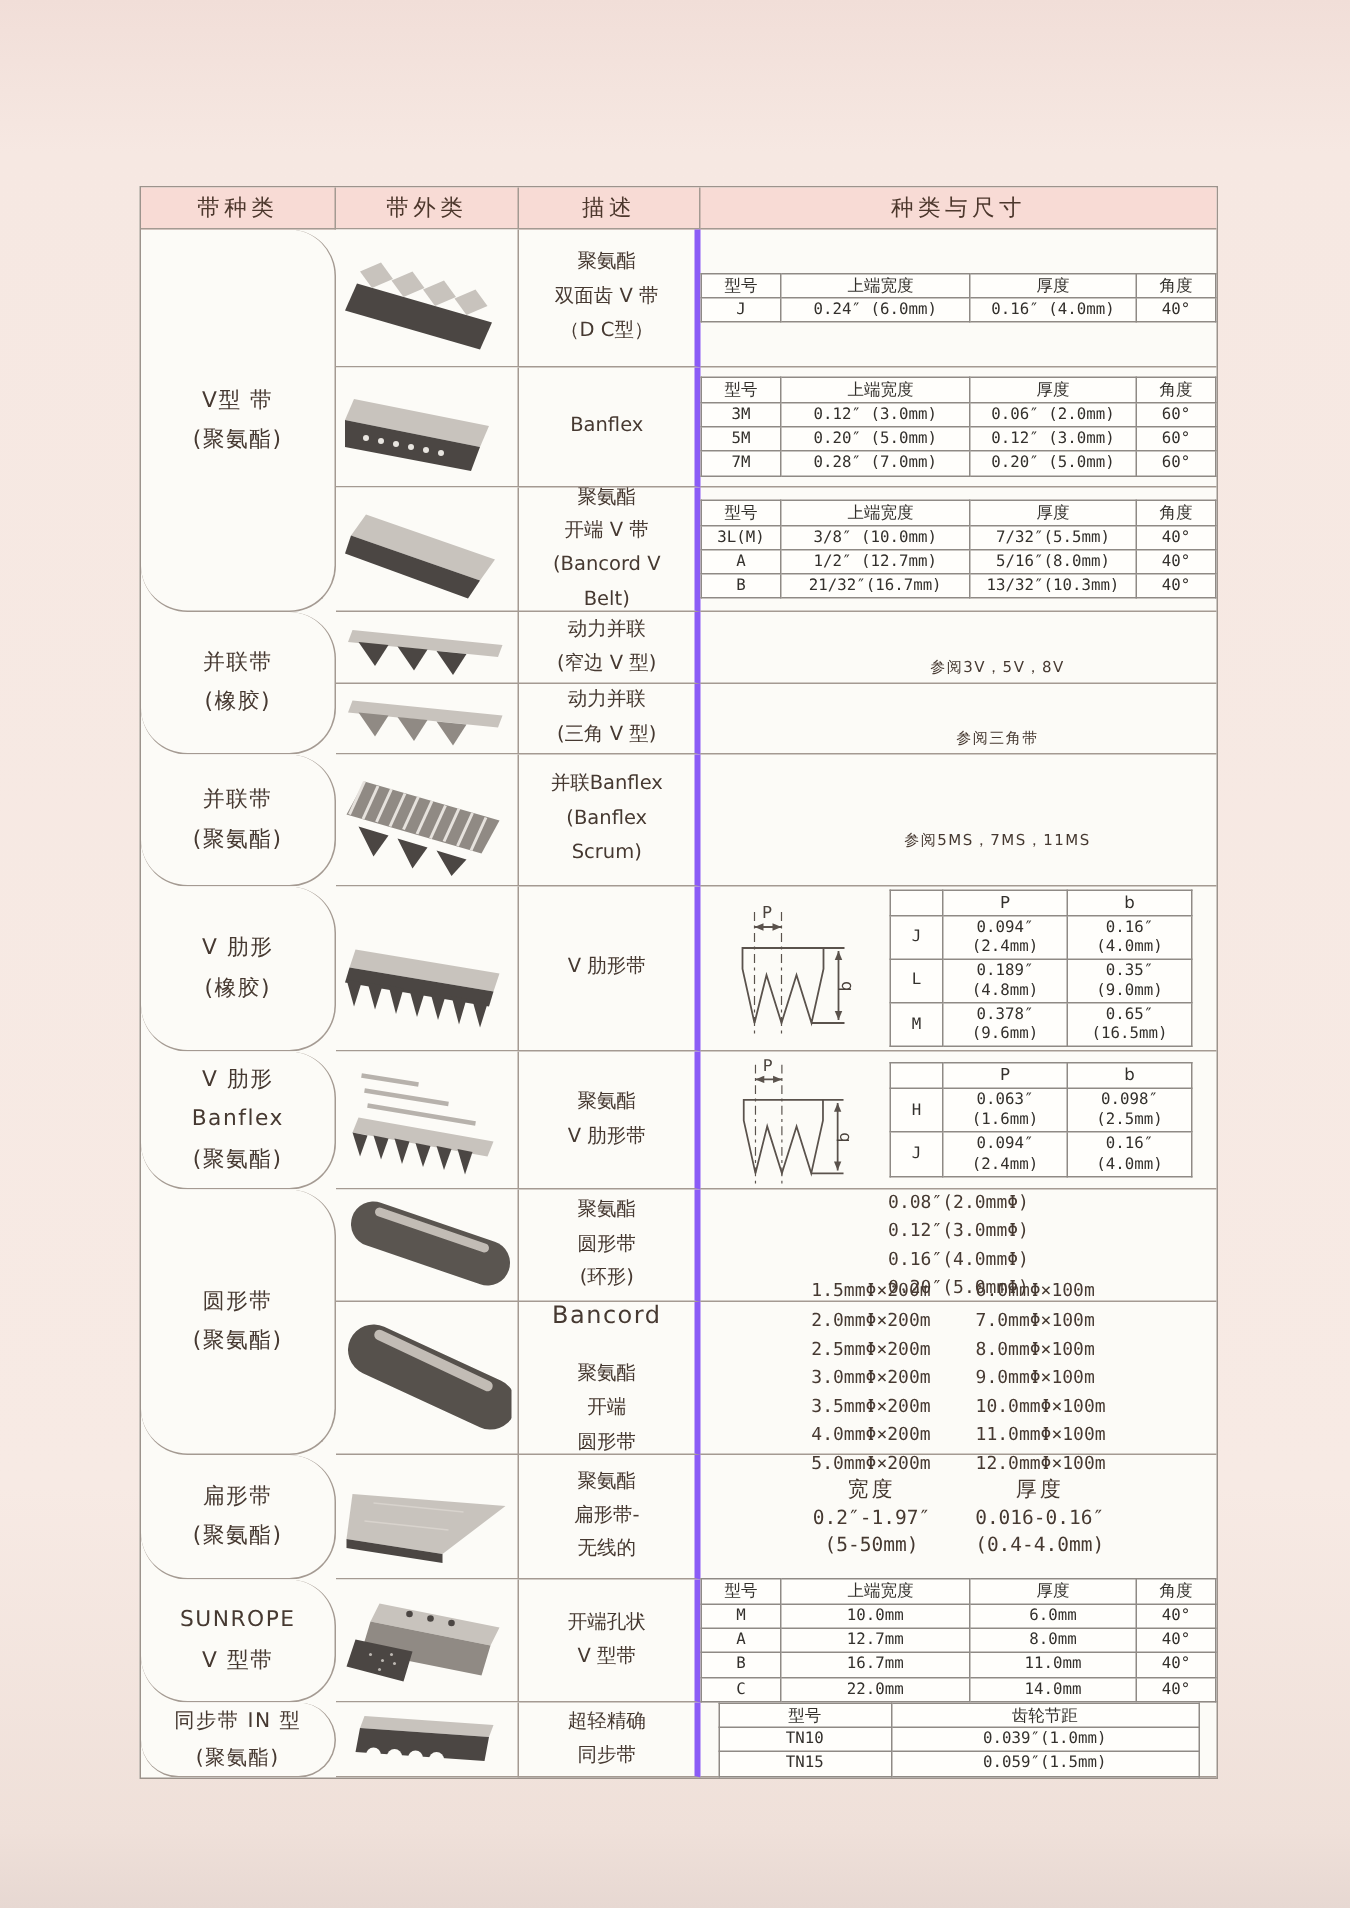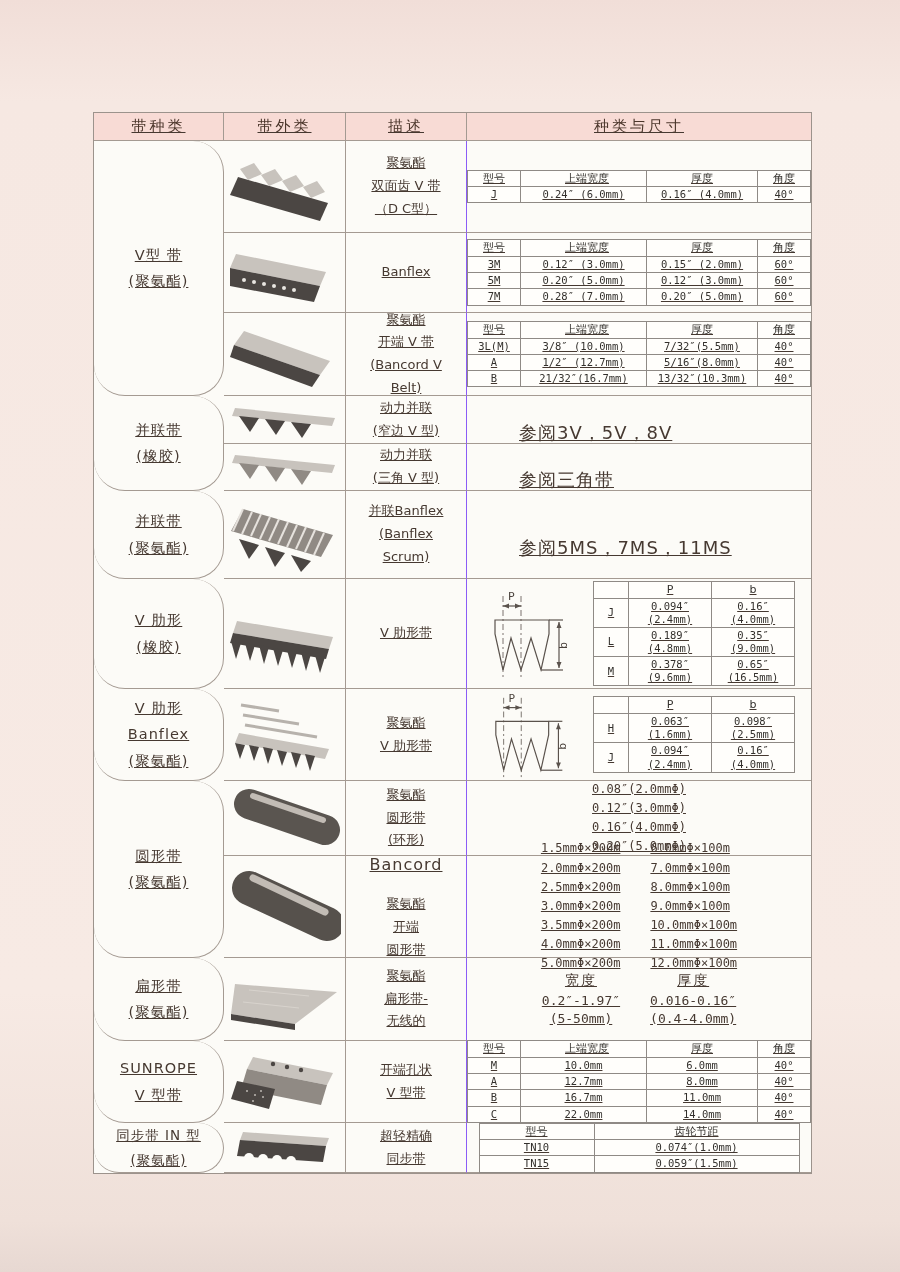--- a/index.html
+++ b/index.html
@@ -2,40 +2,40 @@
 <html><head>
 <meta charset="utf-8">
 <style>
   html,body{margin:0;padding:0;}
   body{
     width:900px;height:1272px;position:relative;overflow:hidden;
     background:linear-gradient(180deg,#f1ded8 0%,#f6e8e2 8%,#f7eae4 78%,#efe0d9 96%,#e7d8d2 100%);
     font-family:"DejaVu Sans","Liberation Sans",sans-serif;
     color:#463931;
   }
-  .tbl{position:absolute;left:93px;top:112px;width:717px;border:1px solid #9c938c;background:#fcfbf7;text-decoration:underline;}
+  .tbl{position:absolute;left:93px;top:124px;width:717px;border:1px solid #9c938c;background:#fcfbf7;}
   .row{display:flex;}
   .c{box-sizing:border-box;border-right:1px solid #a49a92;border-bottom:1px solid #a49a92;}
   .hdr{height:28px;background:#f8dbd5;}
   .hdr .c{display:flex;align-items:center;justify-content:center;font-size:15px;letter-spacing:3px;color:#4c372c;}
   .w1{width:130px;}.w2{width:122px;}.w3{width:121px;}.w4{width:344px;border-right:none!important;}
   .band{display:flex;}
   .type{width:130px;box-sizing:border-box;border-right:1px solid #a49a92;border-bottom:1px solid #a49a92;
         display:flex;align-items:center;justify-content:center;text-align:center;
         white-space:pre-line;font-size:14.5px;line-height:1.8;letter-spacing:1px;border-radius:31px;}
   .subs{width:587px;}
   .sub{display:flex;}
   .ph{width:122px;box-sizing:border-box;border-right:1px solid #a49a92;border-bottom:1px solid #a49a92;
       display:flex;align-items:center;justify-content:center;background:#fcfbf7;}
-  .ds{width:121px;box-sizing:border-box;border-right:1px solid #8b5cf6;border-bottom:1px solid #a49a92;
+  .ds{width:121px;box-sizing:border-box;border-right:4px solid #8b5cf6;border-bottom:1px solid #a49a92;
       display:flex;align-items:center;justify-content:center;text-align:center;
       white-space:pre-line;font-size:13px;line-height:1.75;}
   .sp{width:344px;box-sizing:border-box;border-bottom:1px solid #a49a92;
       display:flex;align-items:center;justify-content:center;gap:10px;}
-  .note{font-size:18px;letter-spacing:1px;width:100%;padding-left:52px;box-sizing:border-box;text-align:left;margin-top:26px;}
+  .note{font-size:10px;letter-spacing:1px;width:100%;padding-left:52px;box-sizing:border-box;text-align:center;margin-top:26px;}
   .brand{font-size:16px;letter-spacing:1px;margin-bottom:14px;}
   table.spec{border-collapse:collapse;background:#fffefb;color:#33302c;
      font-family:"DejaVu Sans Mono","Liberation Mono",monospace;font-size:10.5px;}
   table.spec th,table.spec td{border:1px solid #8f8a85;padding:1px 3px;text-align:center;
      white-space:pre-line;line-height:1.25;font-weight:normal;}
   table.spec th{font-family:"DejaVu Sans","Liberation Sans",sans-serif;font-size:11px;margin-top:16px;}
   .ta th:nth-child(1){width:46px;}.ta th:nth-child(2){width:112px;padding-left:10px;}
   .ta th:nth-child(3){width:104px;}.ta th:nth-child(4){width:46px;}
   .bigpad td{padding:6px 3px;}
   .bigpad th{padding:4px 3px;}
@@ -117,21 +117,21 @@
             <tbody>
                 <tr>
                   <th>型号</th>
                   <th>上端宽度</th>
                   <th>厚度</th>
                   <th>角度</th>
                 </tr>
             <tr>
                   <td>3M</td>
                   <td>0.12″ (3.0mm)</td>
-                  <td>0.15″ (2.0mm)</td>
+                  <td>0.06″ (2.0mm)</td>
                   <td>60°</td>
                 </tr>
             <tr>
                   <td>5M</td>
                   <td>0.20″ (5.0mm)</td>
                   <td>0.12″ (3.0mm)</td>
                   <td>60°</td>
                 </tr>
             <tr>
                   <td>7M</td>
@@ -578,21 +578,21 @@
 同步带</div>
         <div class="sp">
           <table class="spec tn">
             <tbody>
                 <tr>
                   <th>型号</th>
                   <th>齿轮节距</th>
                 </tr>
             <tr>
                   <td>TN10</td>
-                  <td>0.074″(1.0mm)</td>
+                  <td>0.039″(1.0mm)</td>
                 </tr>
             <tr>
                   <td>TN15</td>
                   <td>0.059″(1.5mm)</td>
                 </tr>
           </tbody>
             </table>
         </div>
       </div>
     </div>

